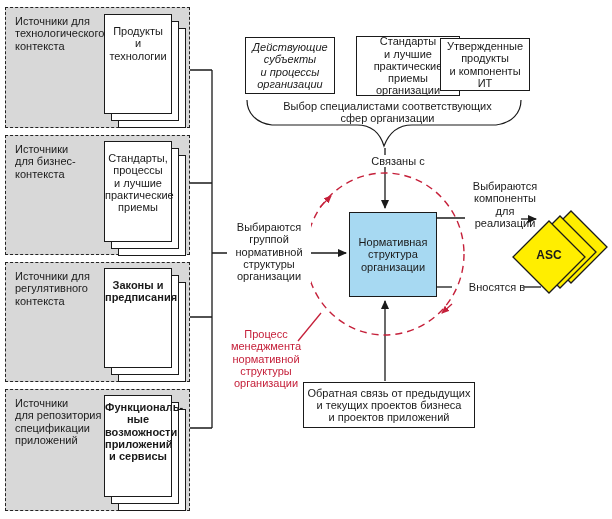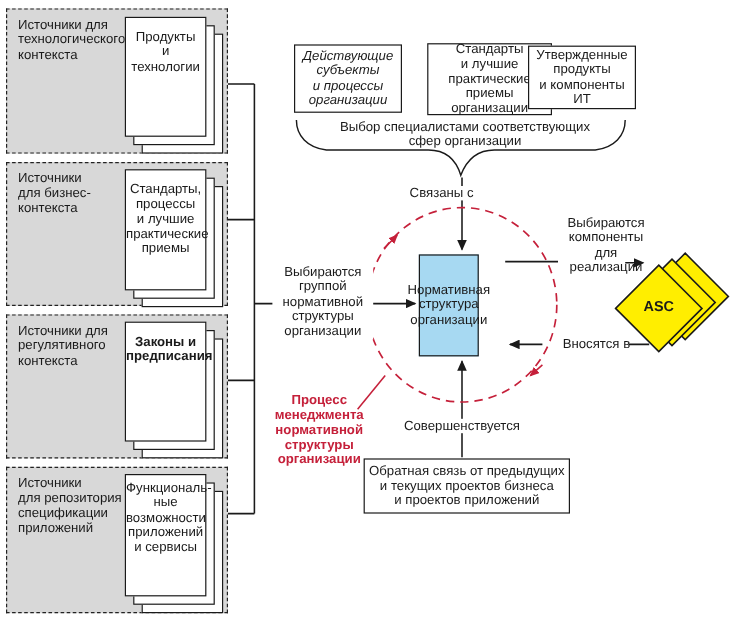--- a/index.html
+++ b/index.html
@@ -110,21 +110,21 @@
     </div>
   </div>
 
   <div class="gray-box" style="top:389px;height:122px;">
     <div class="src-label">Источники
 для репозитория
 спецификации
 приложений</div>
     <div class="page" style="left:112px;top:19px;height:102px;"></div>
     <div class="page" style="left:105px;top:12px;height:102px;"></div>
-    <div class="page" style="left:98px;top:5px;height:102px;">
+    <div class="page" style="left:98px;top:5px;height:102px;font-weight:bold;">
       <div class="page-text" style="padding-top:5px;">Функциональ-
 ные
 возможности
 приложений
 и сервисы</div>
     </div>
   </div>
 
   <div class="box" style="left:245px;top:37px;width:90px;height:57px;font-style:italic;">Действующие
 субъекты
@@ -132,42 +132,41 @@
 организации</div>
   <div class="box" style="left:356px;top:36px;width:104px;height:60px;">Стандарты
 и лучшие
 практические
 приемы
 организации</div>
   <div class="box" style="left:440px;top:38px;width:90px;height:53px;">Утвержденные
 продукты
 и компоненты ИТ</div>
 
-  <div class="box blue" style="left:349px;top:212px;width:50px;height:85px;">Нормативная
+  <div class="box blue" style="left:349px;top:212px;width:88px;height:85px;">Нормативная
 структура
 организации</div>
 
   <div class="box" style="left:303px;top:382px;width:172px;height:46px;">Обратная связь от предыдущих
 и текущих проектов бизнеса
 и проектов приложений</div>
 
   <div class="float-label" style="left:240px;top:100px;width:295px;">Выбор специалистами соответствующих
 сфер организации</div>
-  <div class="float-label bg-w" style="left:328px;top:155px;width:80px;">Связаны с</div>
+  <div class="float-label bg-w" style="left:358px;top:155px;width:80px;">Связаны с</div>
   <div class="float-label bg-w" style="left:227px;top:221px;width:84px;">Выбираются
 группой
 нормативной
 структуры
 организации</div>
-  <div class="float-label red-text" style="left:226px;top:328px;width:80px;font-weight:bold;">Процесс
+  <div class="float-label red-text" style="left:226px;top:328px;width:80px;">Процесс
 менеджмента
 нормативной
 структуры
 организации</div>
-  <div class="float-label bg-w" style="left:333px;top:349px;width:104px;">Совершенствуется</div>
   <div class="float-label" style="left:462px;top:180px;width:86px;">Выбираются
 компоненты
 для
 реализации</div>
   <div class="float-label" style="left:468px;top:281px;width:58px;">Вносятся в</div>
 
   <div class="asc-label">ASC</div>
 </div>
 
 </body></html>

